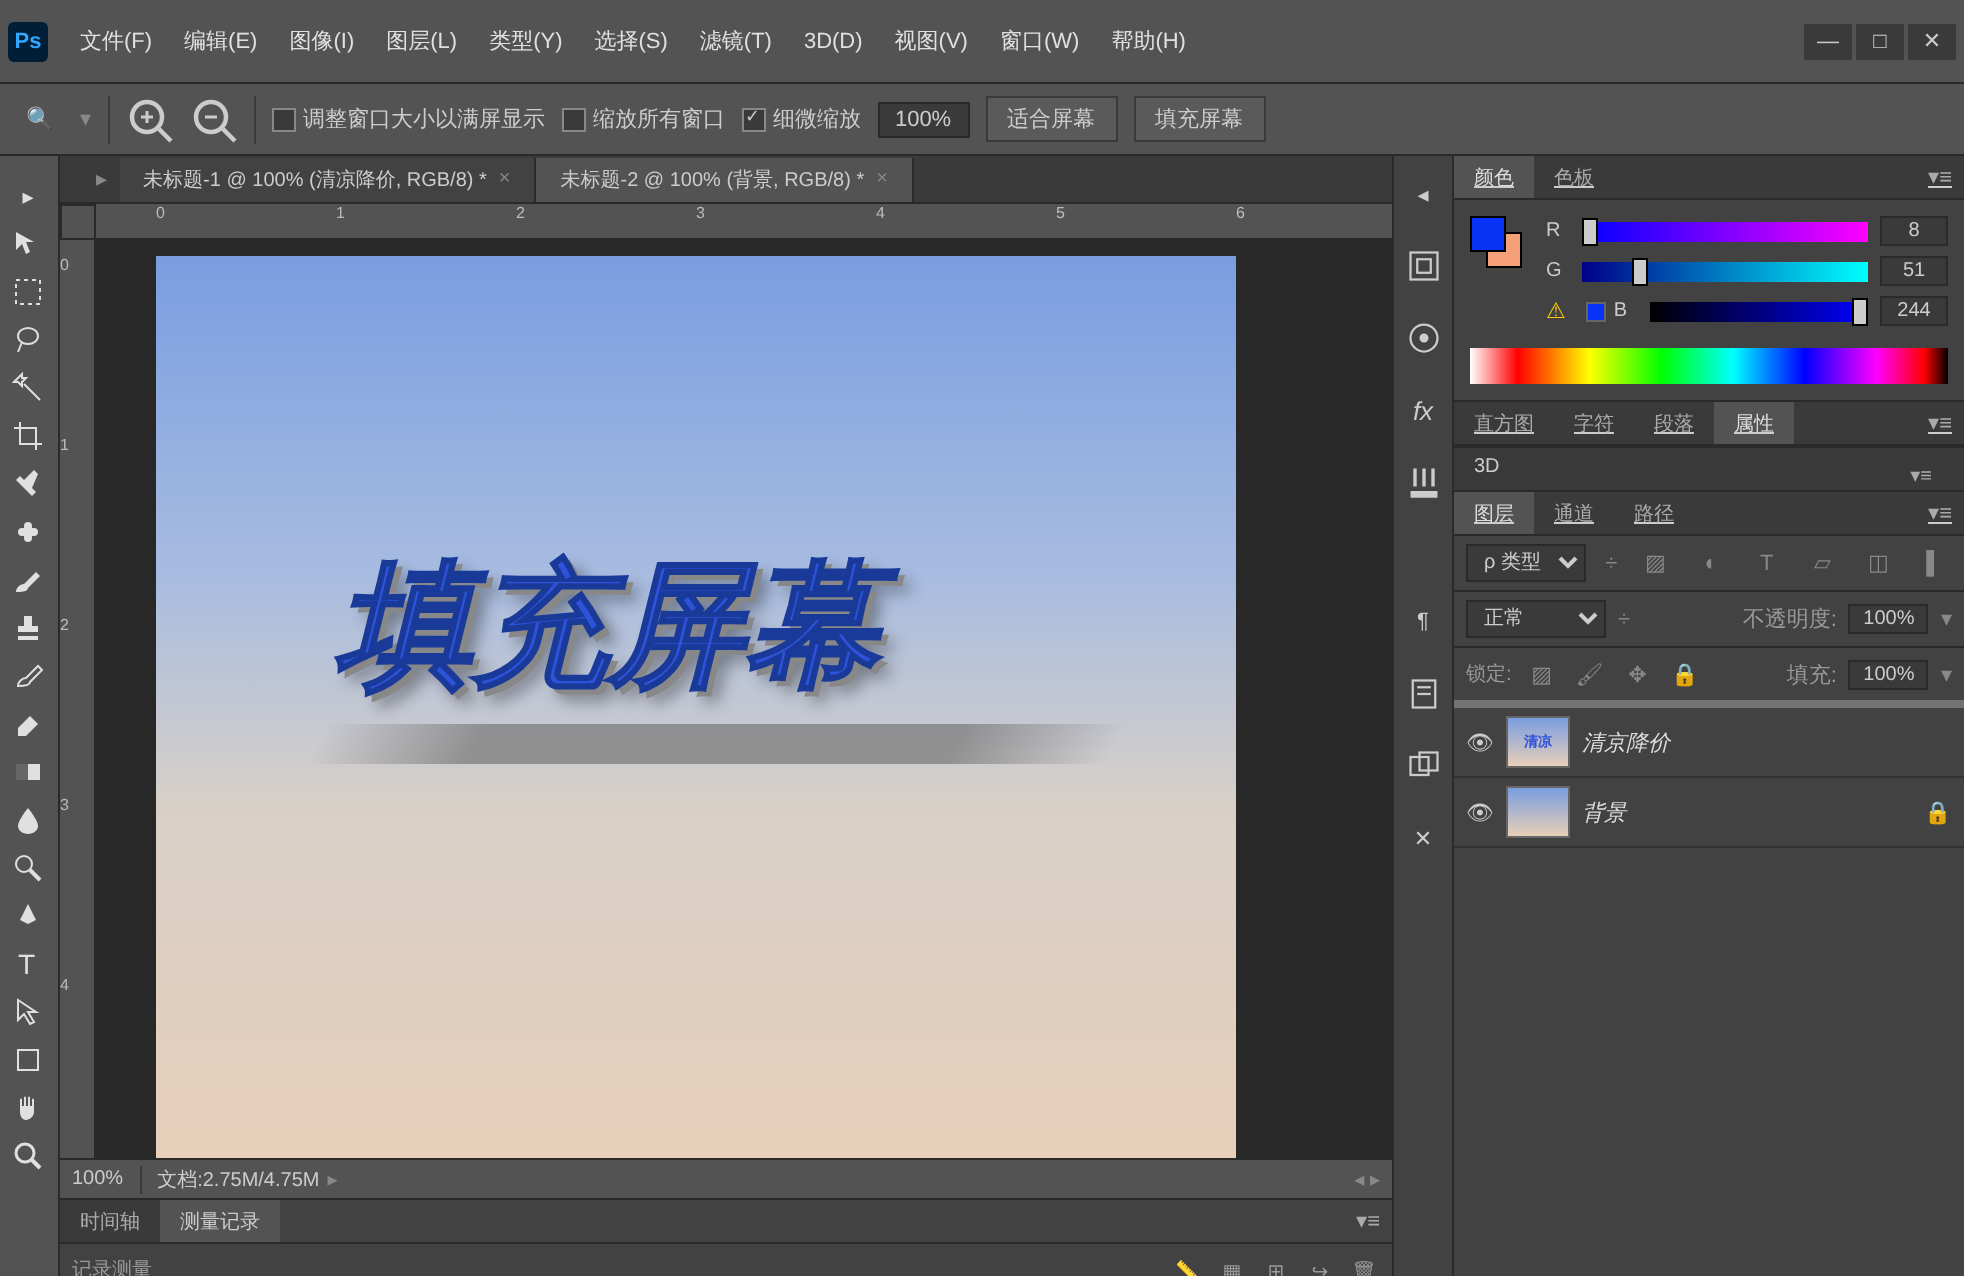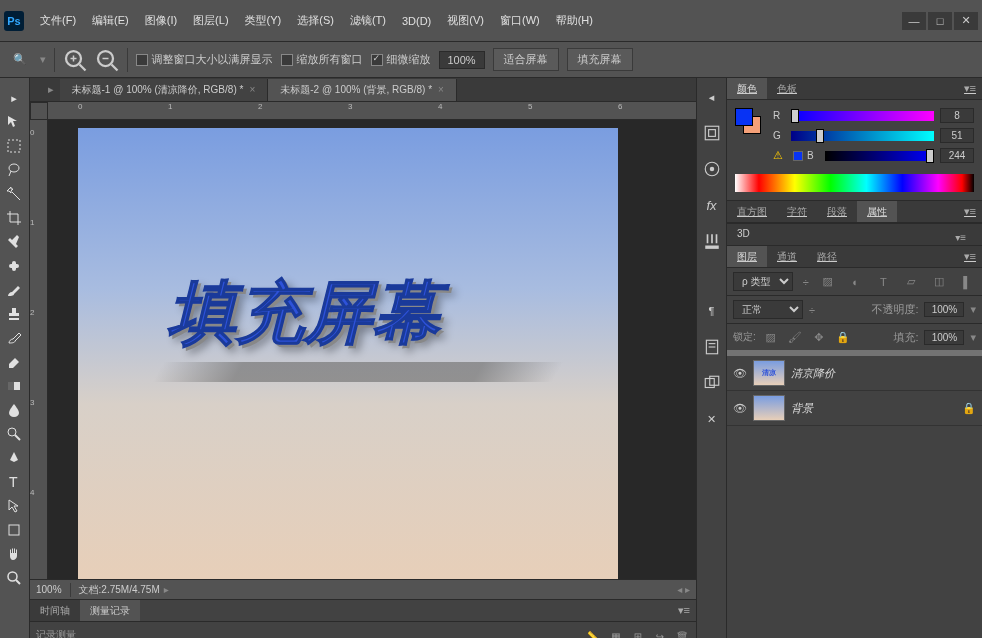--- a/index.html
+++ b/index.html
@@ -90,21 +90,21 @@
 
 
 .props-body { padding: 10px; color: #999; font-size: 11px; min-height: 160px; }
 
 
 .layers-body { display: flex; flex-direction: column; }
 .layers-filter { display: flex; align-items: center; padding: 4px 6px; gap: 10px; border-bottom: 1px solid #2a2a2a; }
 .filter-select { background: #3a3a3a; border: 1px solid #2a2a2a; color: #ccc; padding: 2px 4px; font-size: 10px; width: 60px; }
 .filter-icon { width: 18px; height: 18px; display: flex; align-items: center; justify-content: center; color: #888; cursor: pointer; font-size: 11px; }
 .layers-blend { display: flex; align-items: center; padding: 4px 6px; gap: 6px; border-bottom: 1px solid #2a2a2a; }
-.layers-lock { display: flex; align-items: center; padding: 4px 6px; gap: 6px; border-bottom: 6px solid #737373; }
+.layers-lock { display: flex; align-items: center; padding: 4px 6px; gap: 6px; border-bottom: 4px solid #737373; }
 .lock-label { color: #999; font-size: 10px; }
 .layer-row { display: flex; align-items: center; padding: 4px 6px; gap: 6px; border-bottom: 1px solid #333; cursor: pointer; }
 .layer-eye { width: 14px; color: #ccc; }
 .layer-thumb { width: 32px; height: 26px; border: 1px solid #666; }
 .layer-thumb.text { background: linear-gradient(#7a9de0, #e8cfb8); display: flex; align-items: center; justify-content: center; font-size: 7px; color: #2e52d9; font-weight: bold; }
 .layer-thumb.bg { background: linear-gradient(#7a9de0, #e8cfb8); }
 .layer-name { color: #ddd; font-size: 11px; font-style: italic; }
 .layer-lock-icon { margin-left: auto; color: #aaa; }
 
 .section-3d { height: 22px; background: #3a3a3a; color: #ccc; padding: 4px 10px; font-size: 10px; border-bottom: 1px solid #2a2a2a; display: flex; }

